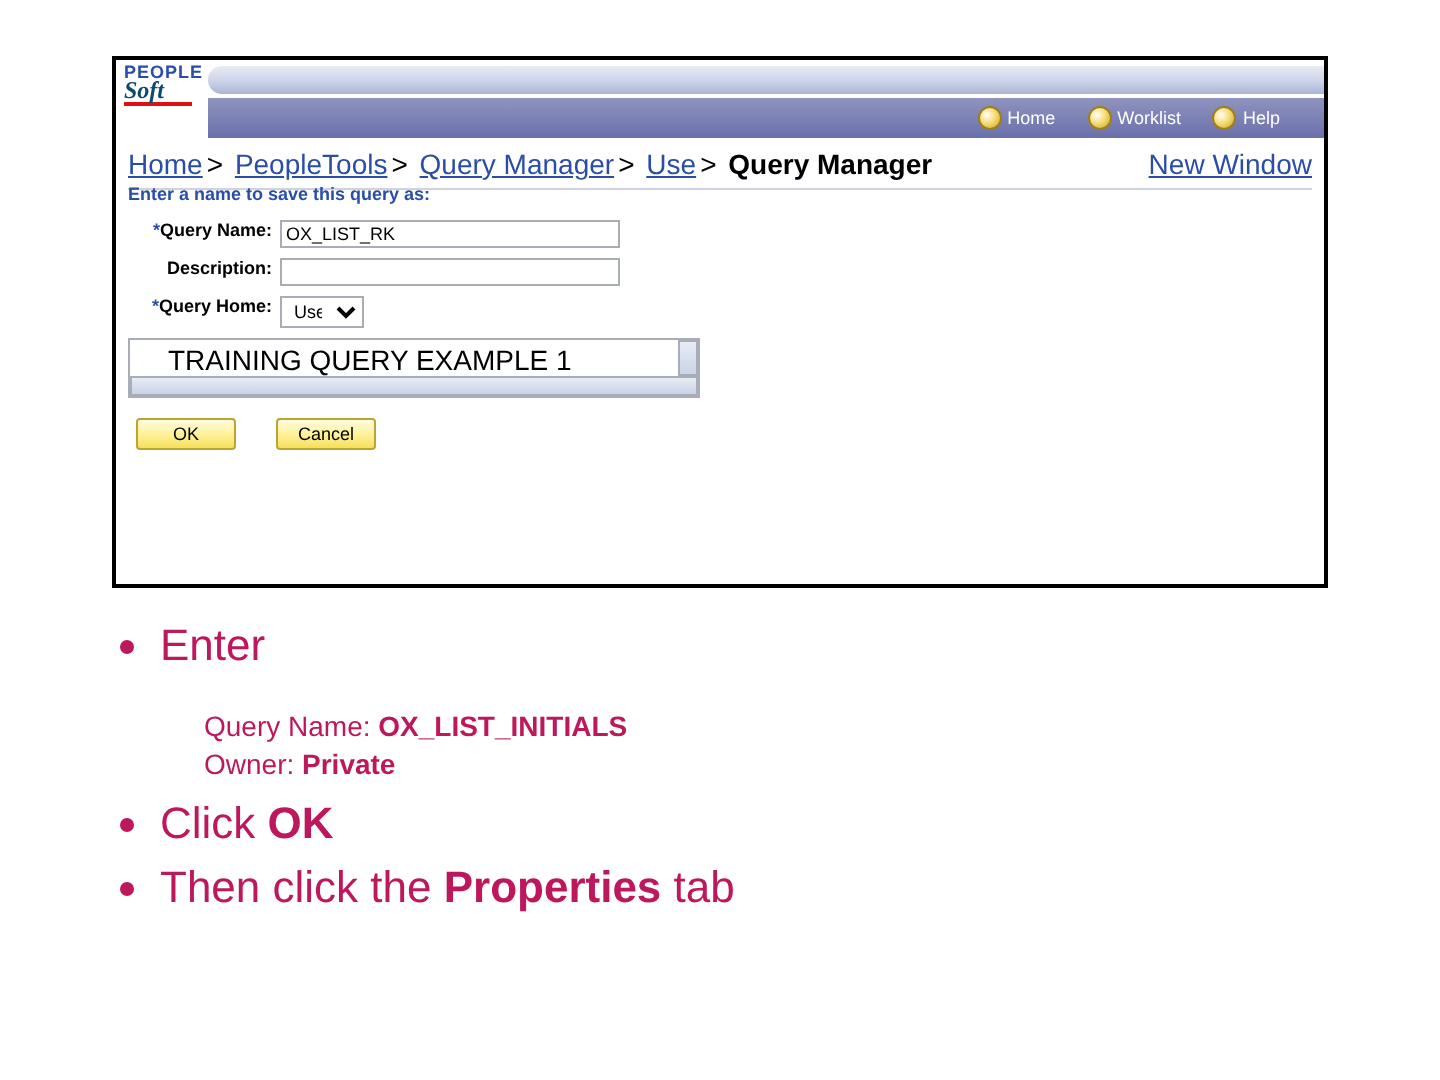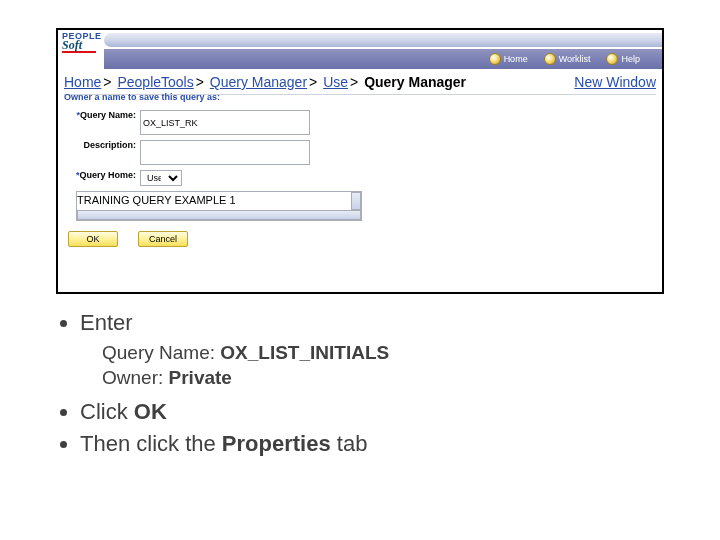--- a/index.html
+++ b/index.html
@@ -144,48 +144,48 @@
     text-align: right;
     padding-right: 4px;
     font-weight: 700;
     color: #000;
     font-size: 9px;
   }
   .row .lbl .req { color: #2a4ea8; }
   .tin, .sel {
     border: 1px solid #a9adb8;
     background: #fff;
-    height: 25px;
+    height: 14px;
     font-size: 9px;
     padding: 0 2px;
     font-family: Arial, sans-serif;
     box-sizing: border-box;
   }
   .tin.qn { width: 170px; }
   .tin.ds { width: 170px; }
   .sel {
     height: 16px;
     padding-right: 4px;
   }
   .sel.qt { width: 42px; }
   .sel.ow { width: 62px; }
   .defrow {
     margin-top: 2px;
     margin-bottom: 2px;
     font-weight: 700;
   }
   .defbox {
-    margin-left: 12px;
+    margin-left: 0;
     width: 286px;
     height: 30px;
     border: 1px solid #a9adb8;
     background: #fff;
     position: relative;
-    font-size: 11px;
-    padding: 2px 0;
+    font-size: 14px;
+    padding: 2px 19px;
     box-sizing: border-box;
     overflow: hidden;
   }
   .defbox .sbv, .defbox .sbh {
     position: absolute;
     background: linear-gradient(#e7ecf5, #c9d3e7);
     border: 1px solid #a9adb8;
     box-sizing: border-box;
   }
   .defbox .sbv { right: 0; top: 0; bottom: 10px; width: 10px; }
@@ -207,31 +207,31 @@
     border-radius: 2px;
     cursor: pointer;
   }
 
   
   .bullets {
     margin-top: 14px;
     font-family: Arial, sans-serif;
     font-size: 22px;
     line-height: 1.35;
-    color: #404040;
+    color: #be185d;
   }
   .bullets ul {
     list-style: disc;
     margin: 0;
     padding-left: 24px;
   }
   .bullets ul li { margin-bottom: 2px; }
   .sub {
-    font-size: 19px;
-    margin: 2px 0 6px 46px;
+    font-size: 14px;
+    margin: 16px 0 6px 46px;
   }
   .sub div { line-height: 1.35; }
   b { font-weight: 700; }
 </style>
 </head>
 <body>
 
 <div class="slide">
 
   <div class="shot">
@@ -261,21 +261,21 @@
         <a>Home</a><span class="sep">&gt;</span>
         <a>PeopleTools</a><span class="sep">&gt;</span>
         <a>Query Manager</a><span class="sep">&gt;</span>
         <a>Use</a><span class="sep">&gt;</span>
         <span class="last">Query Manager</span>
       </span>
       <a class="new-window">New Window</a>
     </div>
 
     <div class="form">
-      <div class="prompt">Owner a name to save this query as:</div>
+      <div class="prompt">Enter a name to save this query as:</div>
 
       <div class="row">
         <span class="lbl"><span class="req">*</span><span>Query Name:</span></span>
         <input class="tin qn" value="OX_LIST_RK" style="">
       </div>
       <div class="row">
         <span class="lbl">Description:</span>
         <input class="tin ds" value="" style="">
       </div>
       <div class="row">

